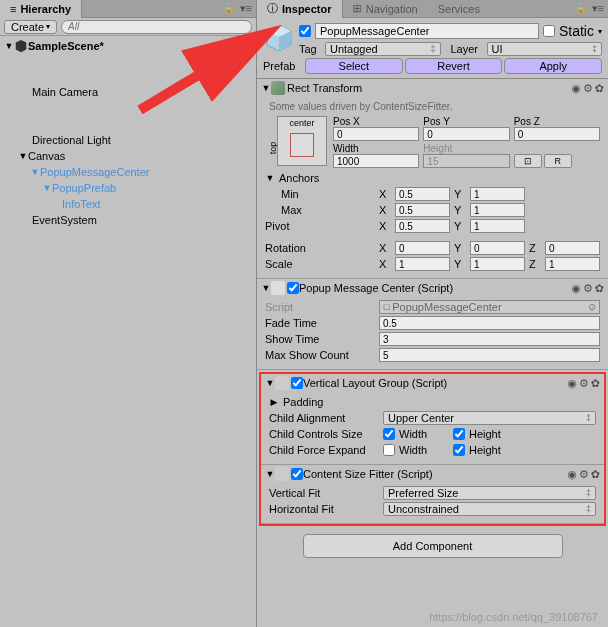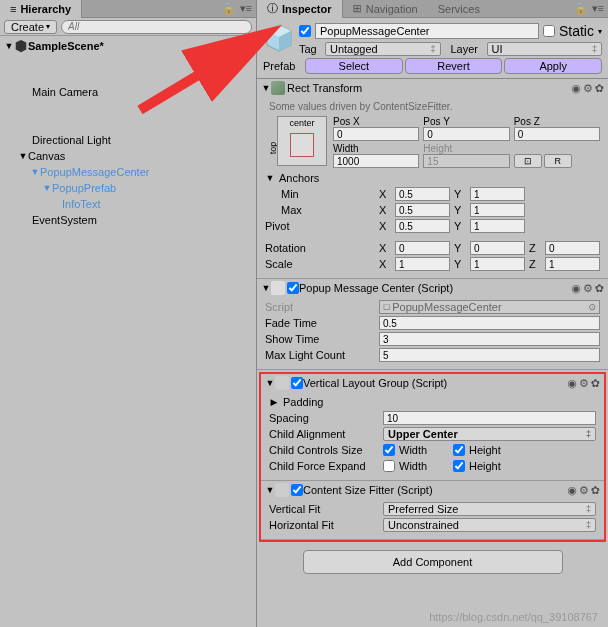--- a/index.html
+++ b/index.html
@@ -322,21 +322,21 @@
           </div>
         <div class="prop-row">
             <span class="prop-label">Fade Time</span>
             <input class="num-input" style="flex: 1 1 0%;" value="0.5">
           </div>
         <div class="prop-row">
             <span class="prop-label">Show Time</span>
             <input class="num-input" style="flex: 1 1 0%;" value="3">
           </div>
         <div class="prop-row">
-            <span class="prop-label">Max Light Count</span>
+            <span class="prop-label">Max Show Count</span>
             <input class="num-input" style="flex: 1 1 0%;" value="5">
           </div>
       </div>
     </div>
 
     <div class="red-box">
       <div class="component">
         <div class="comp-header">
           <span class="foldout">▼</span>
           <span class="comp-icon" style="background:#ccc;"></span>
@@ -347,26 +347,22 @@
               <span>⚙</span>
               <span>✿</span>
             </div>
         </div>
         <div class="comp-body">
           <div class="prop-row">
               <span class="foldout">▶</span>
               <span class="prop-label">Padding</span>
             </div>
           <div class="prop-row">
-              <span class="prop-label">Spacing</span>
-              <input class="num-input" style="flex: 1 1 0%;" value="10">
-            </div>
-          <div class="prop-row">
               <span class="prop-label">Child Alignment</span>
-              <div class="dropdown" style="flex:1;font-weight:bold;">
+              <div class="dropdown" style="flex:1;">
                 <span>Upper Center</span>
               </div>
             </div>
           <div class="prop-row">
               <span class="prop-label">Child Controls Size</span>
               <input type="checkbox" class="checkbox" checked="" style="">
               <span style="width:50px;">Width</span>
               <input type="checkbox" class="checkbox" checked="" style="">
               <span>Height</span>
             </div>

